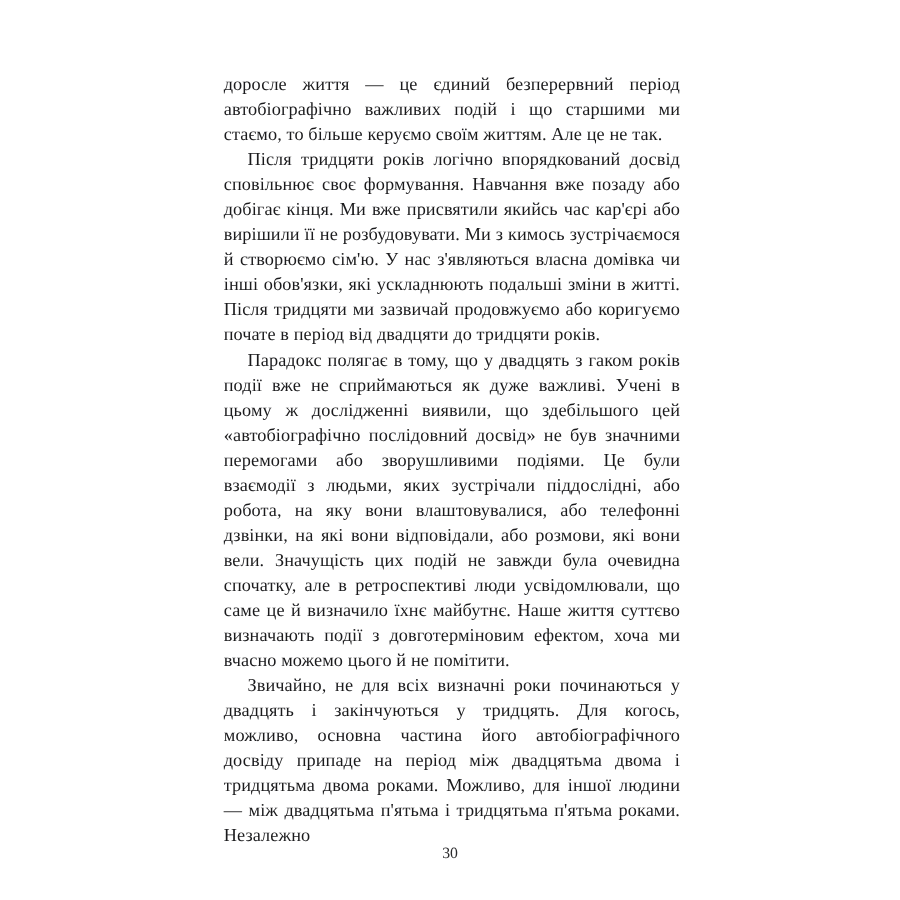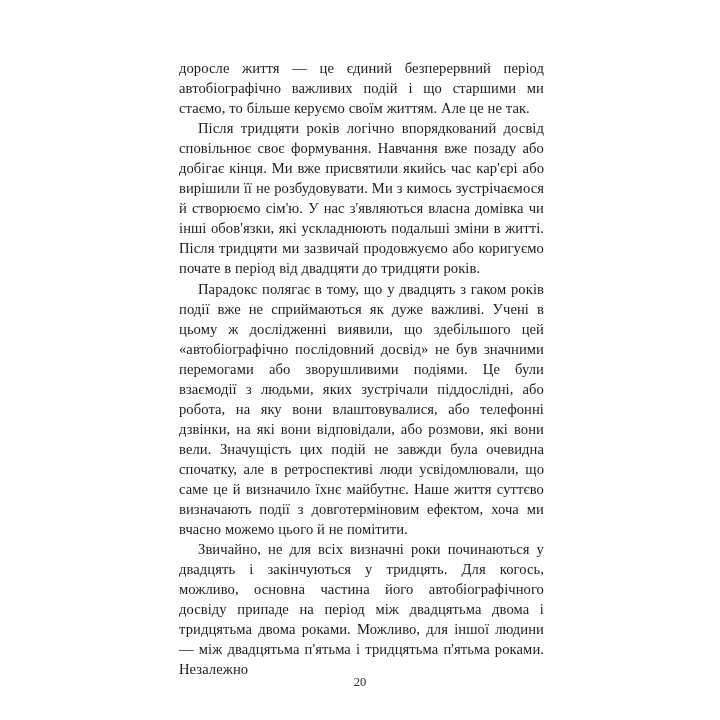--- a/index.html
+++ b/index.html
@@ -59,15 +59,15 @@
 
 <div class="page">
 
   <div class="text-block">
     <p class="para no-indent">доросле життя — це єдиний безперервний період автобіографічно важливих подій і що старшими ми стаємо, то більше керуємо своїм життям. Але це не так.</p>
     <p class="para">Після тридцяти років логічно впорядкований досвід сповільнює своє формування. Навчання вже позаду або добігає кінця. Ми вже присвятили якийсь час кар'єрі або вирішили її не розбудовувати. Ми з кимось зустрічаємося й створюємо сім'ю. У нас з'являються власна домівка чи інші обов'язки, які ускладнюють подальші зміни в житті. Після тридцяти ми зазвичай продовжуємо або коригуємо почате в період від двадцяти до тридцяти років.</p>
     <p class="para">Парадокс полягає в тому, що у двадцять з гаком років події вже не сприймаються як дуже важливі. Учені в цьому ж дослідженні виявили, що здебільшого цей «автобіографічно послідовний досвід» не був значними перемогами або зворушливими подіями. Це були взаємодії з людьми, яких зустрічали піддослідні, або робота, на яку вони влаштовувалися, або телефонні дзвінки, на які вони відповідали, або розмови, які вони вели. Значущість цих подій не завжди була очевидна спочатку, але в ретроспективі люди усвідомлювали, що саме це й визначило їхнє майбутнє. Наше життя суттєво визначають події з довготерміновим ефектом, хоча ми вчасно можемо цього й не помітити.</p>
     <p class="para">Звичайно, не для всіх визначні роки починаються у двадцять і закінчуються у тридцять. Для когось, можливо, основна частина його автобіографічного досвіду припаде на період між двадцятьма двома і тридцятьма двома роками. Можливо, для іншої людини — між двадцятьма п'ятьма і тридцятьма п'ятьма роками. Незалежно</p>
   </div>
 
-  <div class="page-number">20</div>
+  <div class="page-number">30</div>
 
 </div>
 
 </body></html>

